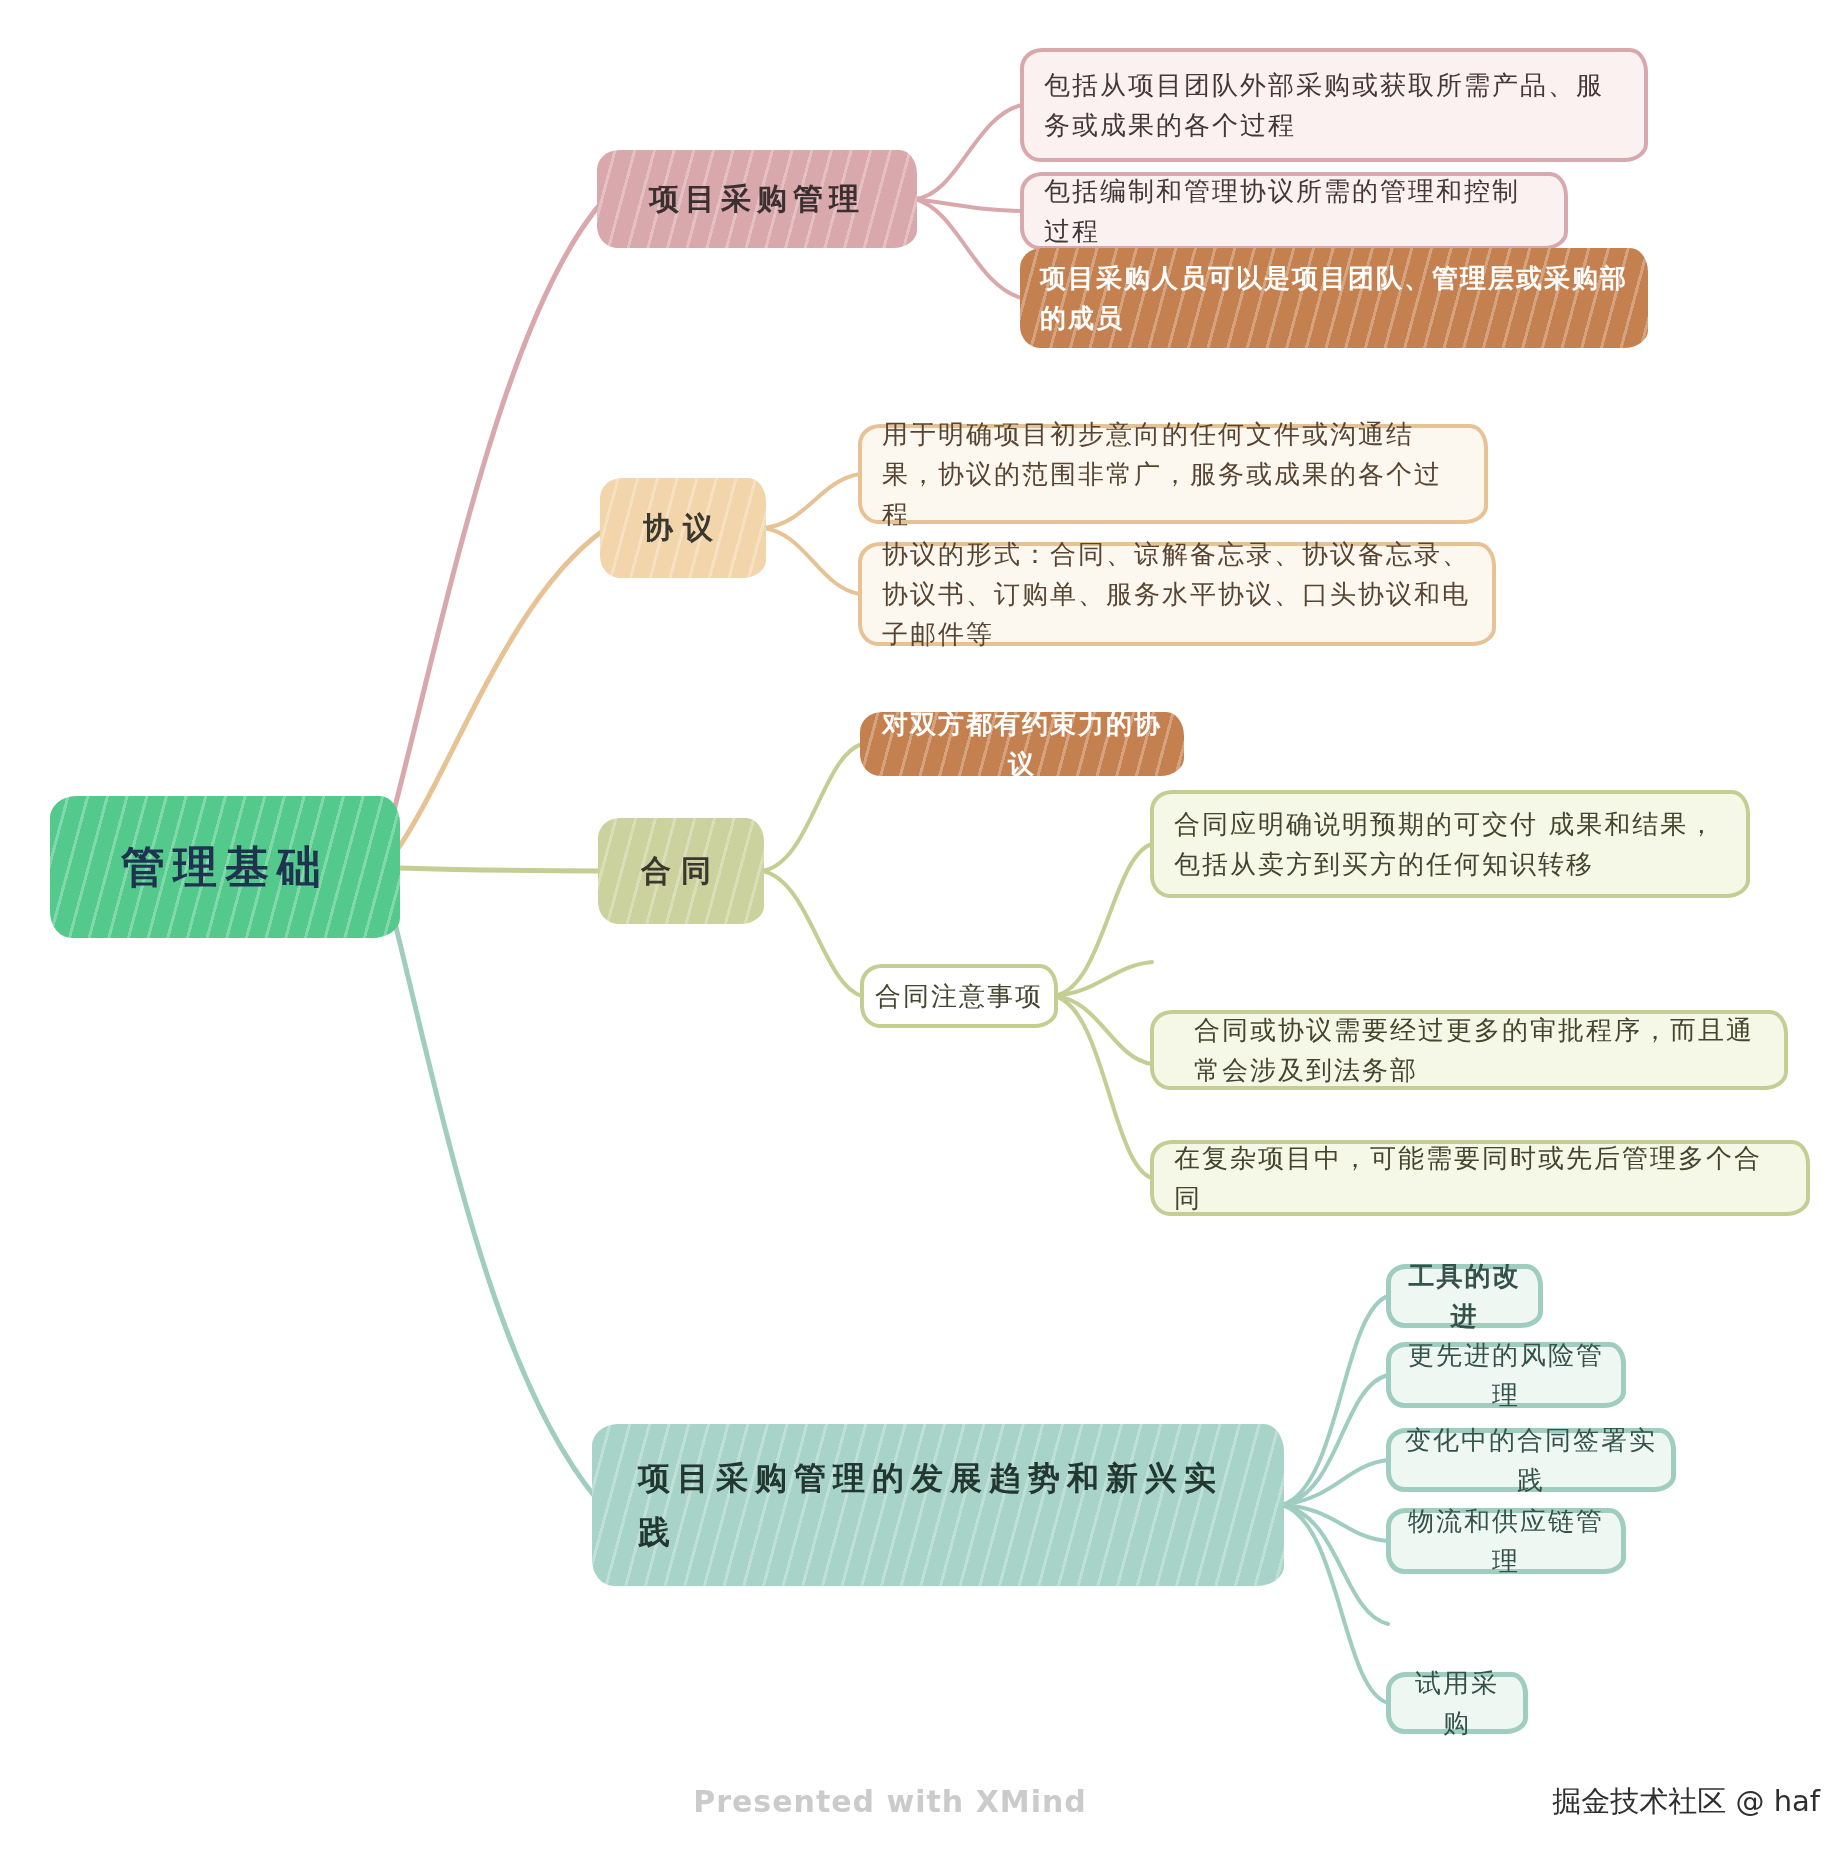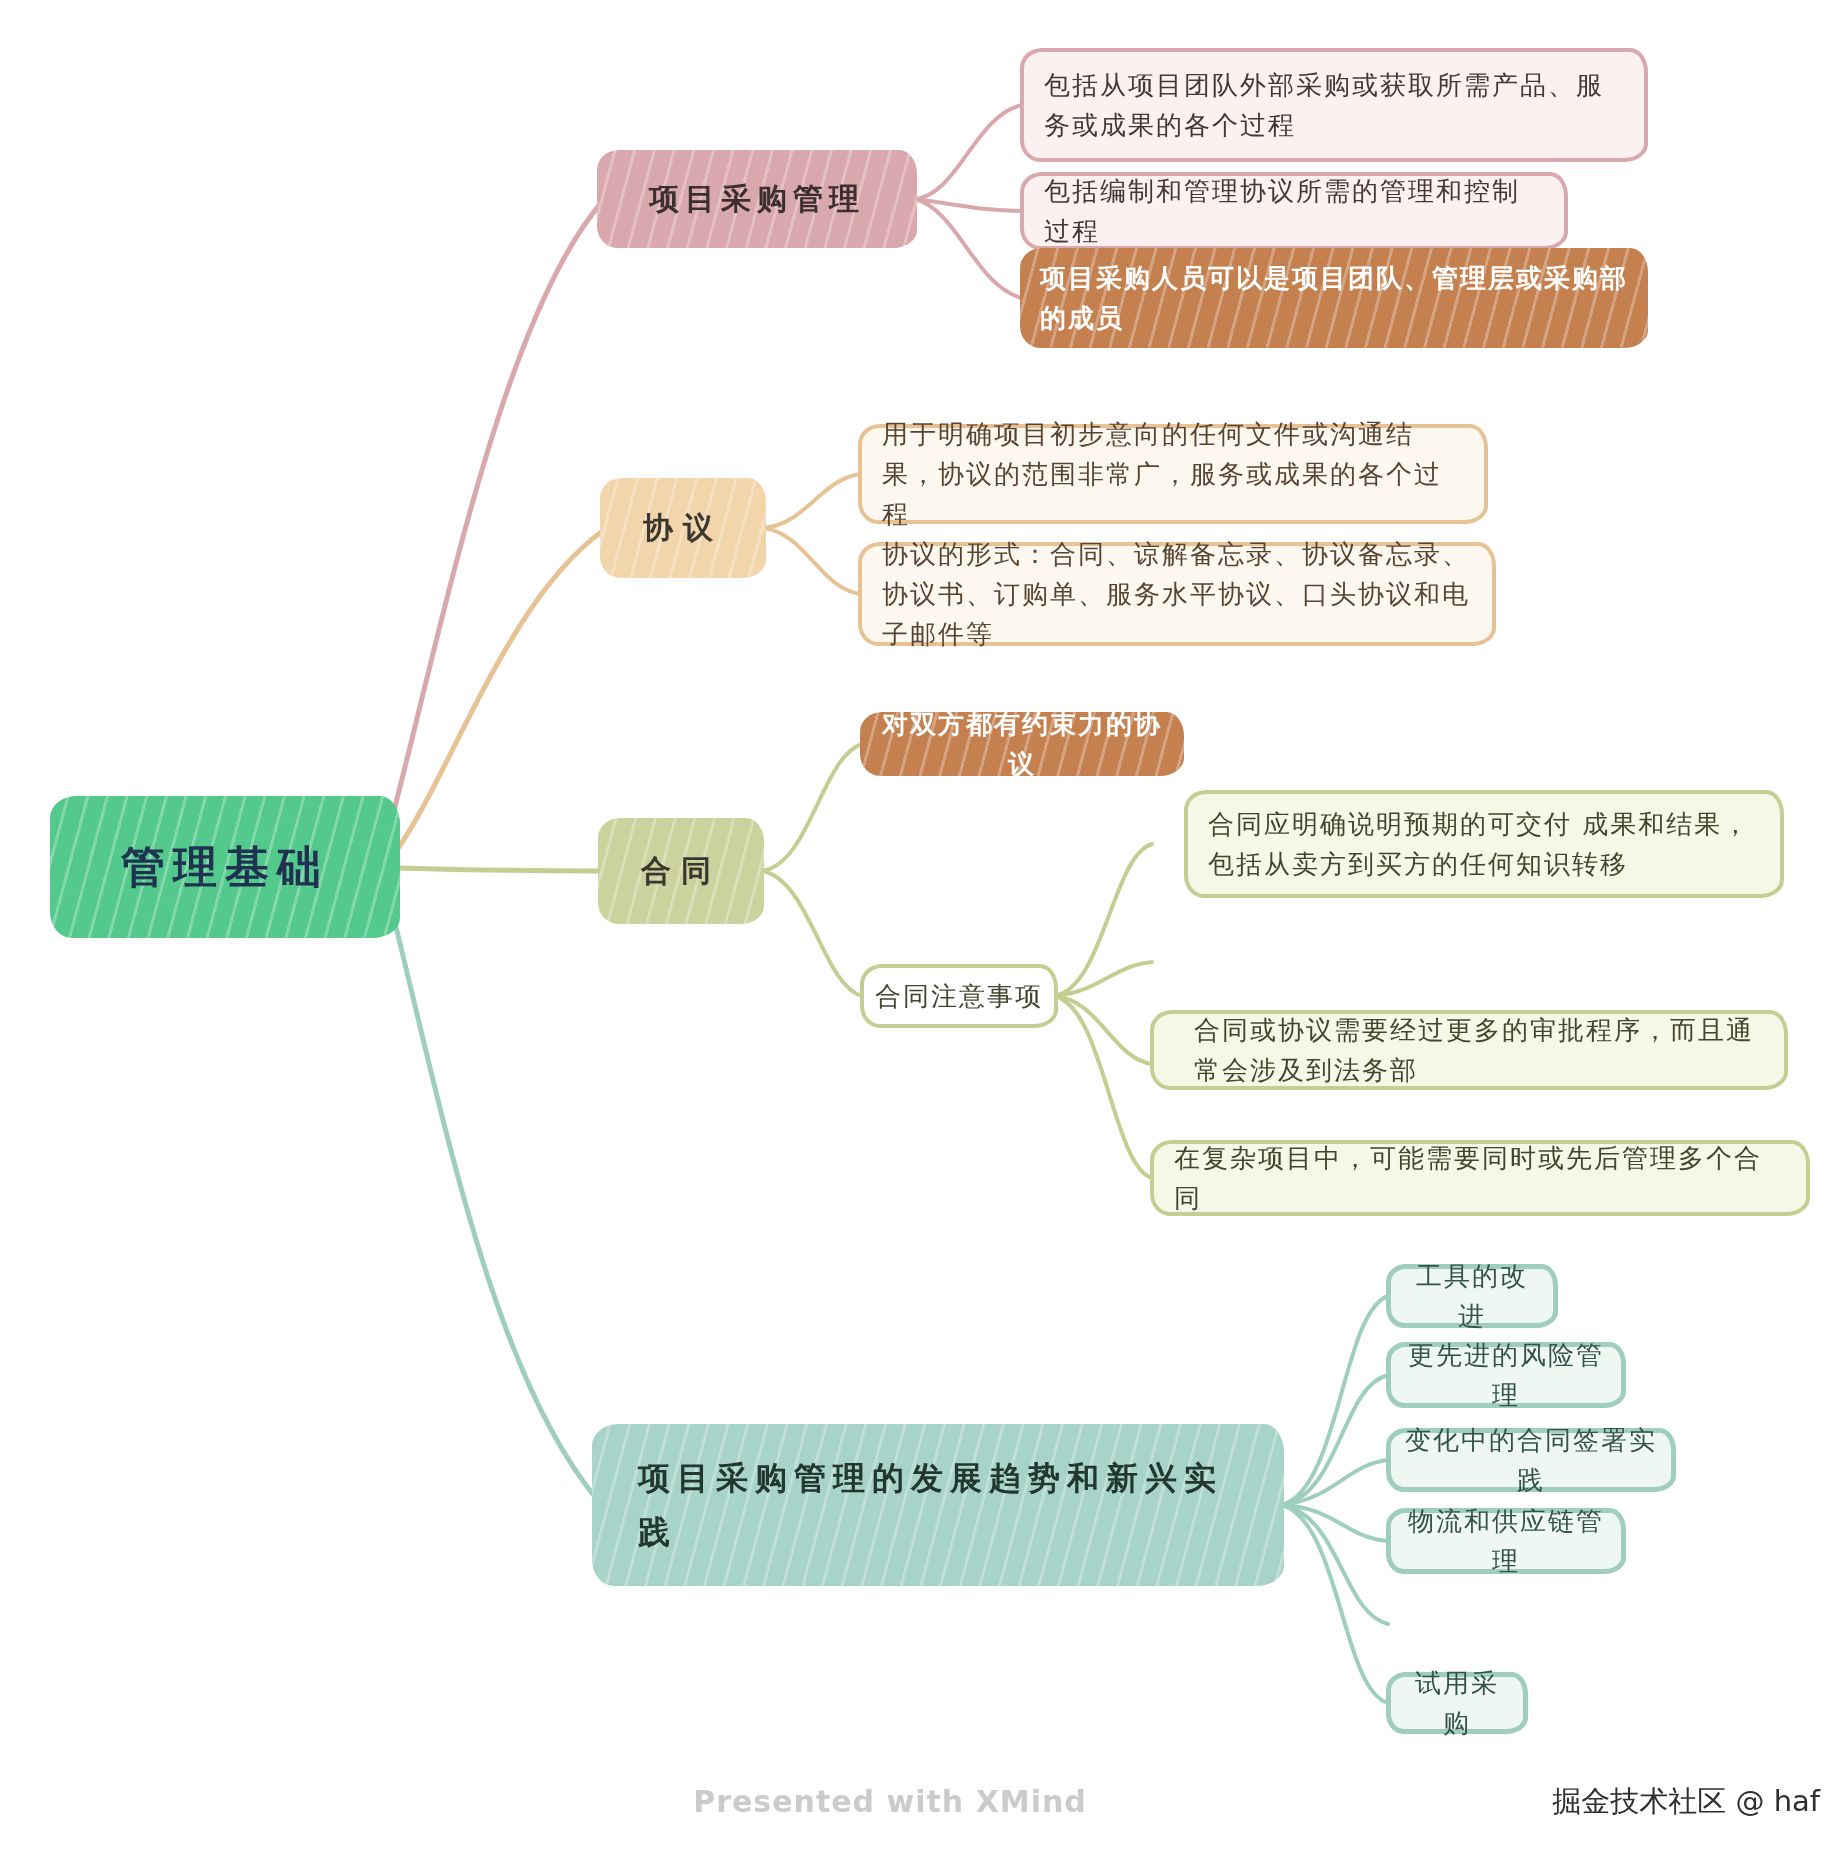--- a/index.html
+++ b/index.html
@@ -86,40 +86,40 @@
     border-radius:22px 18px 24px 20px / 20px 24px 18px 22px;
   }
   .c3o{left:860px;top:712px;width:324px;height:64px;font-size:26px;}
   .olive-card{
     background:var(--olive_light);border:4px solid var(--olive_line);
     color:var(--olive_text);
     border-radius:22px 18px 24px 20px / 20px 24px 18px 22px;
     padding:10px 20px;
   }
   .c3n{left:860px;top:964px;width:198px;height:64px;background:#ffffff;padding:4px 10px;}
-  .n1{left:1150px;top:790px;width:600px;height:108px;margin-left:34px;}
+  .n1{left:1150px;top:790px;width:600px;height:108px;}
   .n2{left:1150px;top:924px;width:522px;height:76px;}
   .n3{left:1150px;top:1010px;width:638px;height:80px;padding-left:40px;}
   .n4{left:1150px;top:1140px;width:660px;height:76px;}
 
   
   .b-trend{
     left:592px;top:1424px;width:692px;height:162px;
     background-color:var(--teal);color:#21372f;
     font-size:32px;font-weight:600;letter-spacing:7px;line-height:54px;
     padding:0 40px 0 46px;
     border-radius:26px 20px 28px 22px / 22px 28px 20px 26px;
   }
   .teal-card{
     background:var(--teal_light);border:5px solid var(--teal_line);
     color:var(--teal_text);
     border-radius:20px 16px 22px 18px / 18px 22px 16px 20px;
     padding:4px 12px;
   }
-  .t1{left:1386px;top:1264px;width:172px;height:64px;}
+  .t1{left:1386px;top:1264px;width:157px;height:64px;font-weight:bold;}
   .t2{left:1386px;top:1342px;width:240px;height:66px;}
   .t3{left:1386px;top:1428px;width:290px;height:64px;}
   .t4{left:1386px;top:1508px;width:240px;height:66px;}
   .t5{left:1386px;top:1592px;width:240px;height:64px;}
   .t6{left:1386px;top:1672px;width:142px;height:62px;}
 
   .footer-watermark{
     position:absolute;left:660px;top:1784px;width:460px;
     text-align:center;font-size:30px;font-weight:600;
     color:var(--watermark);letter-spacing:1px;

